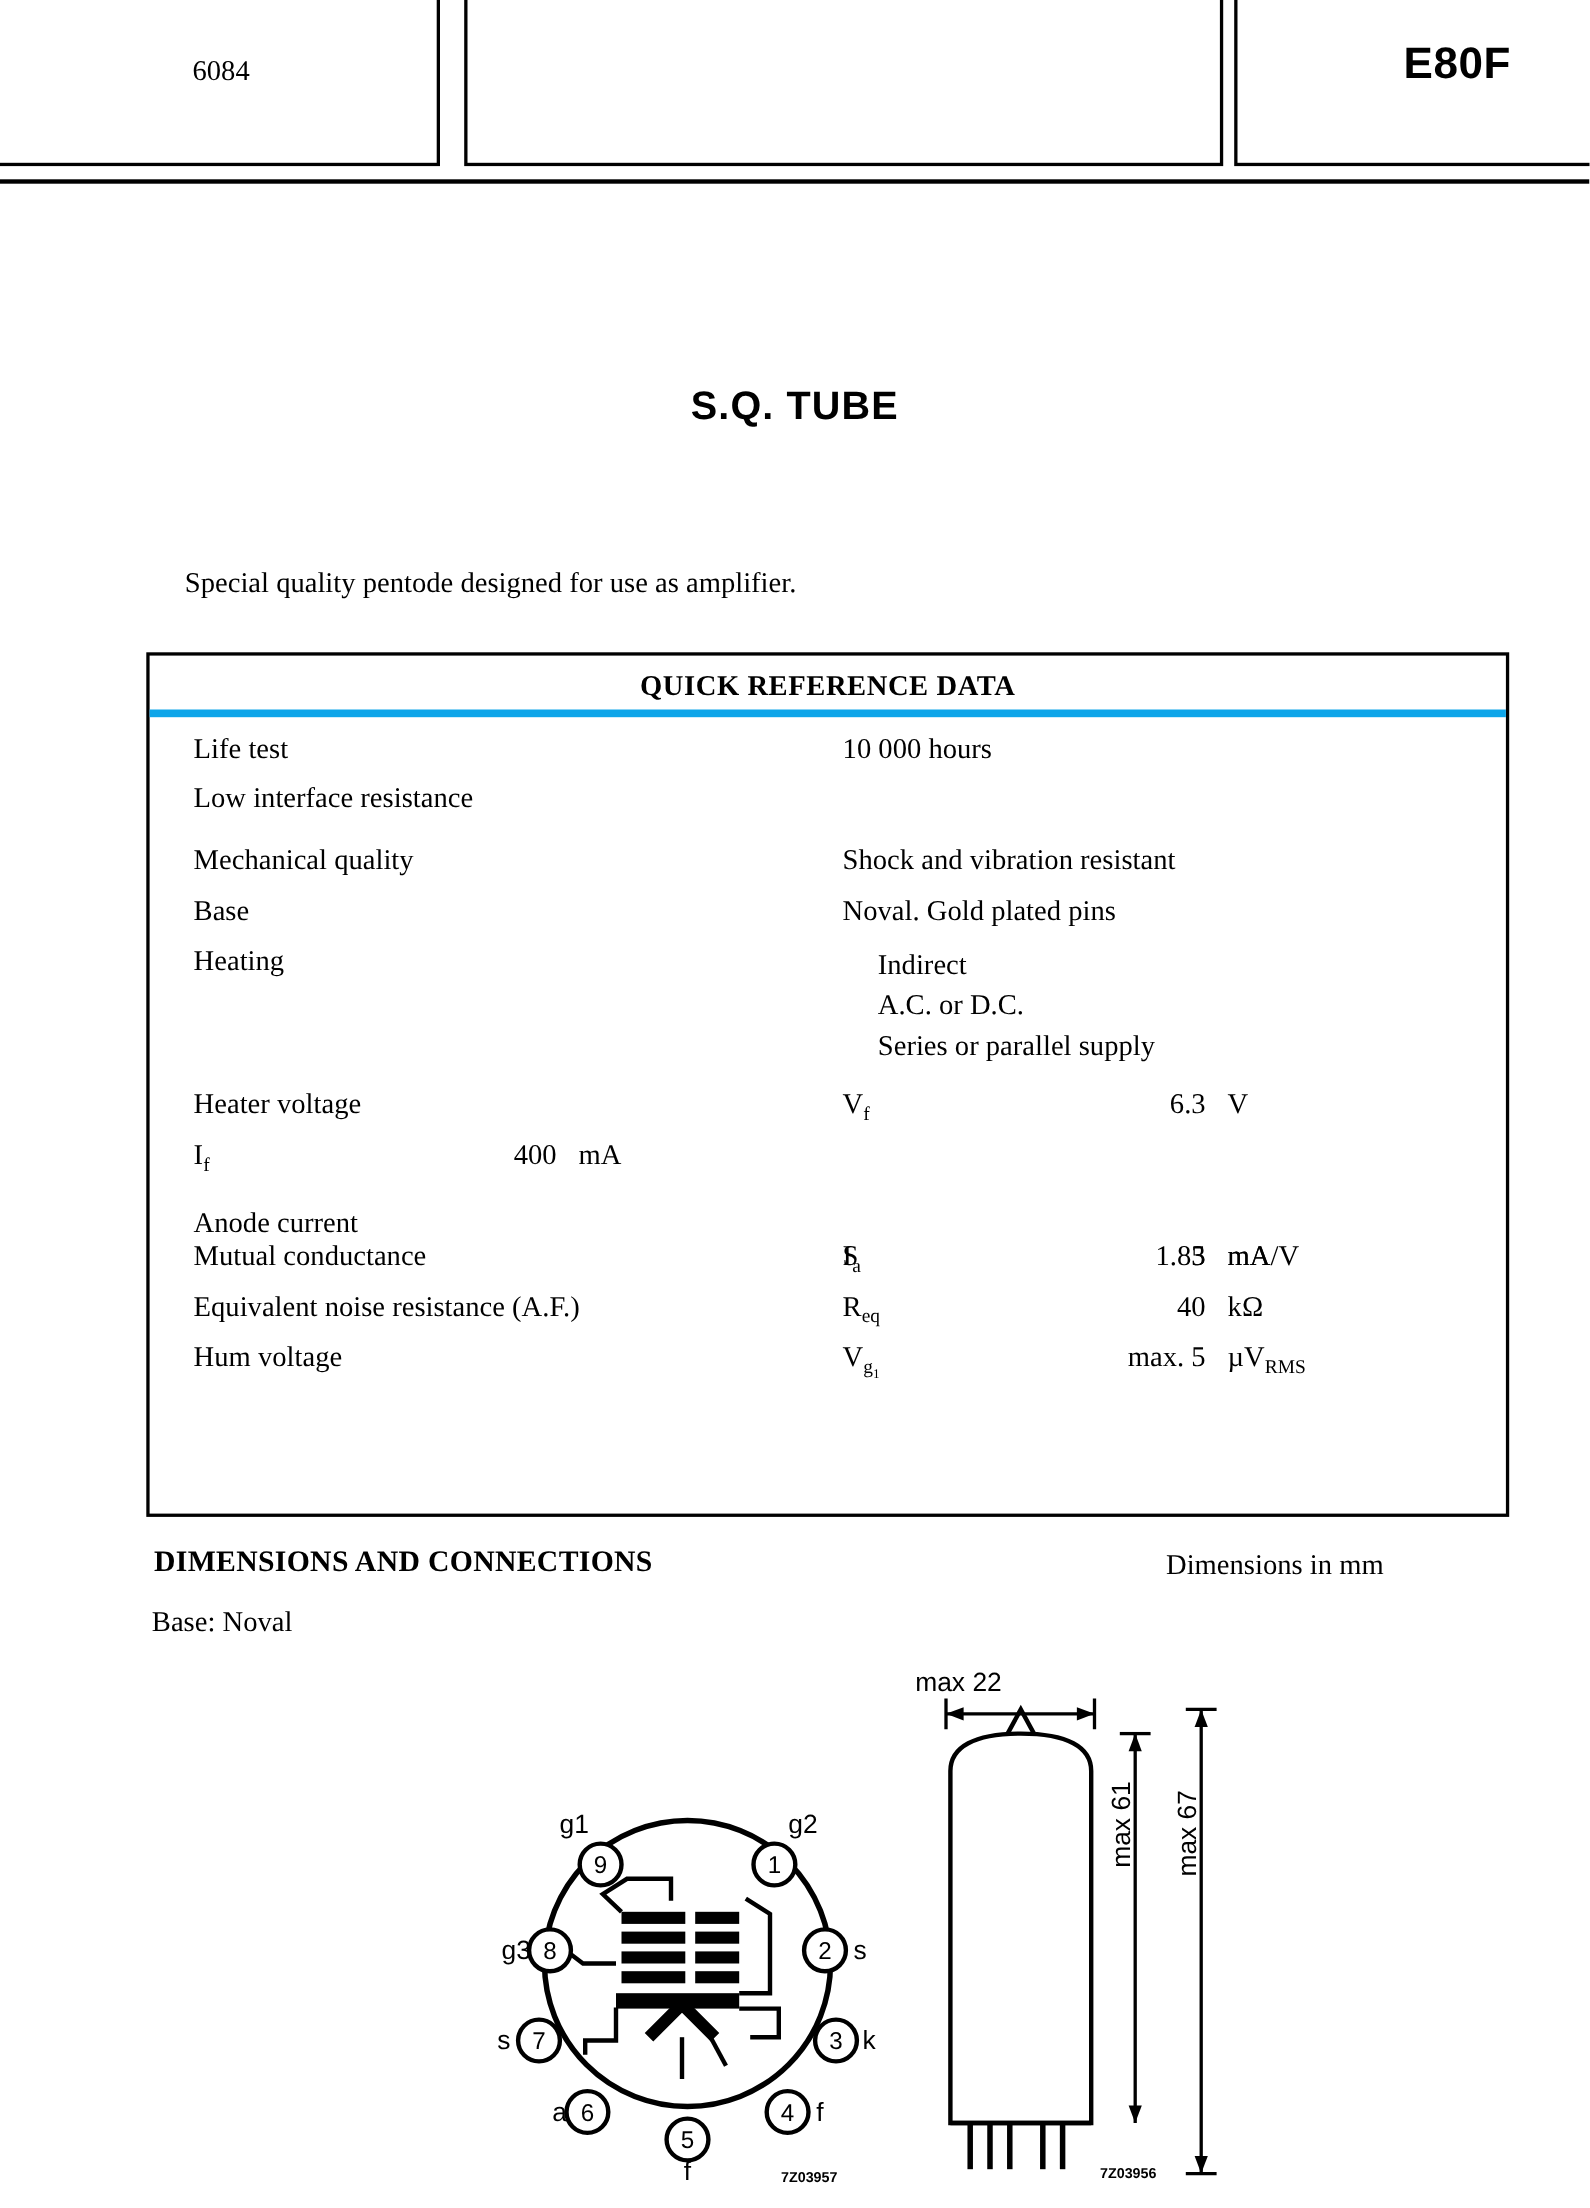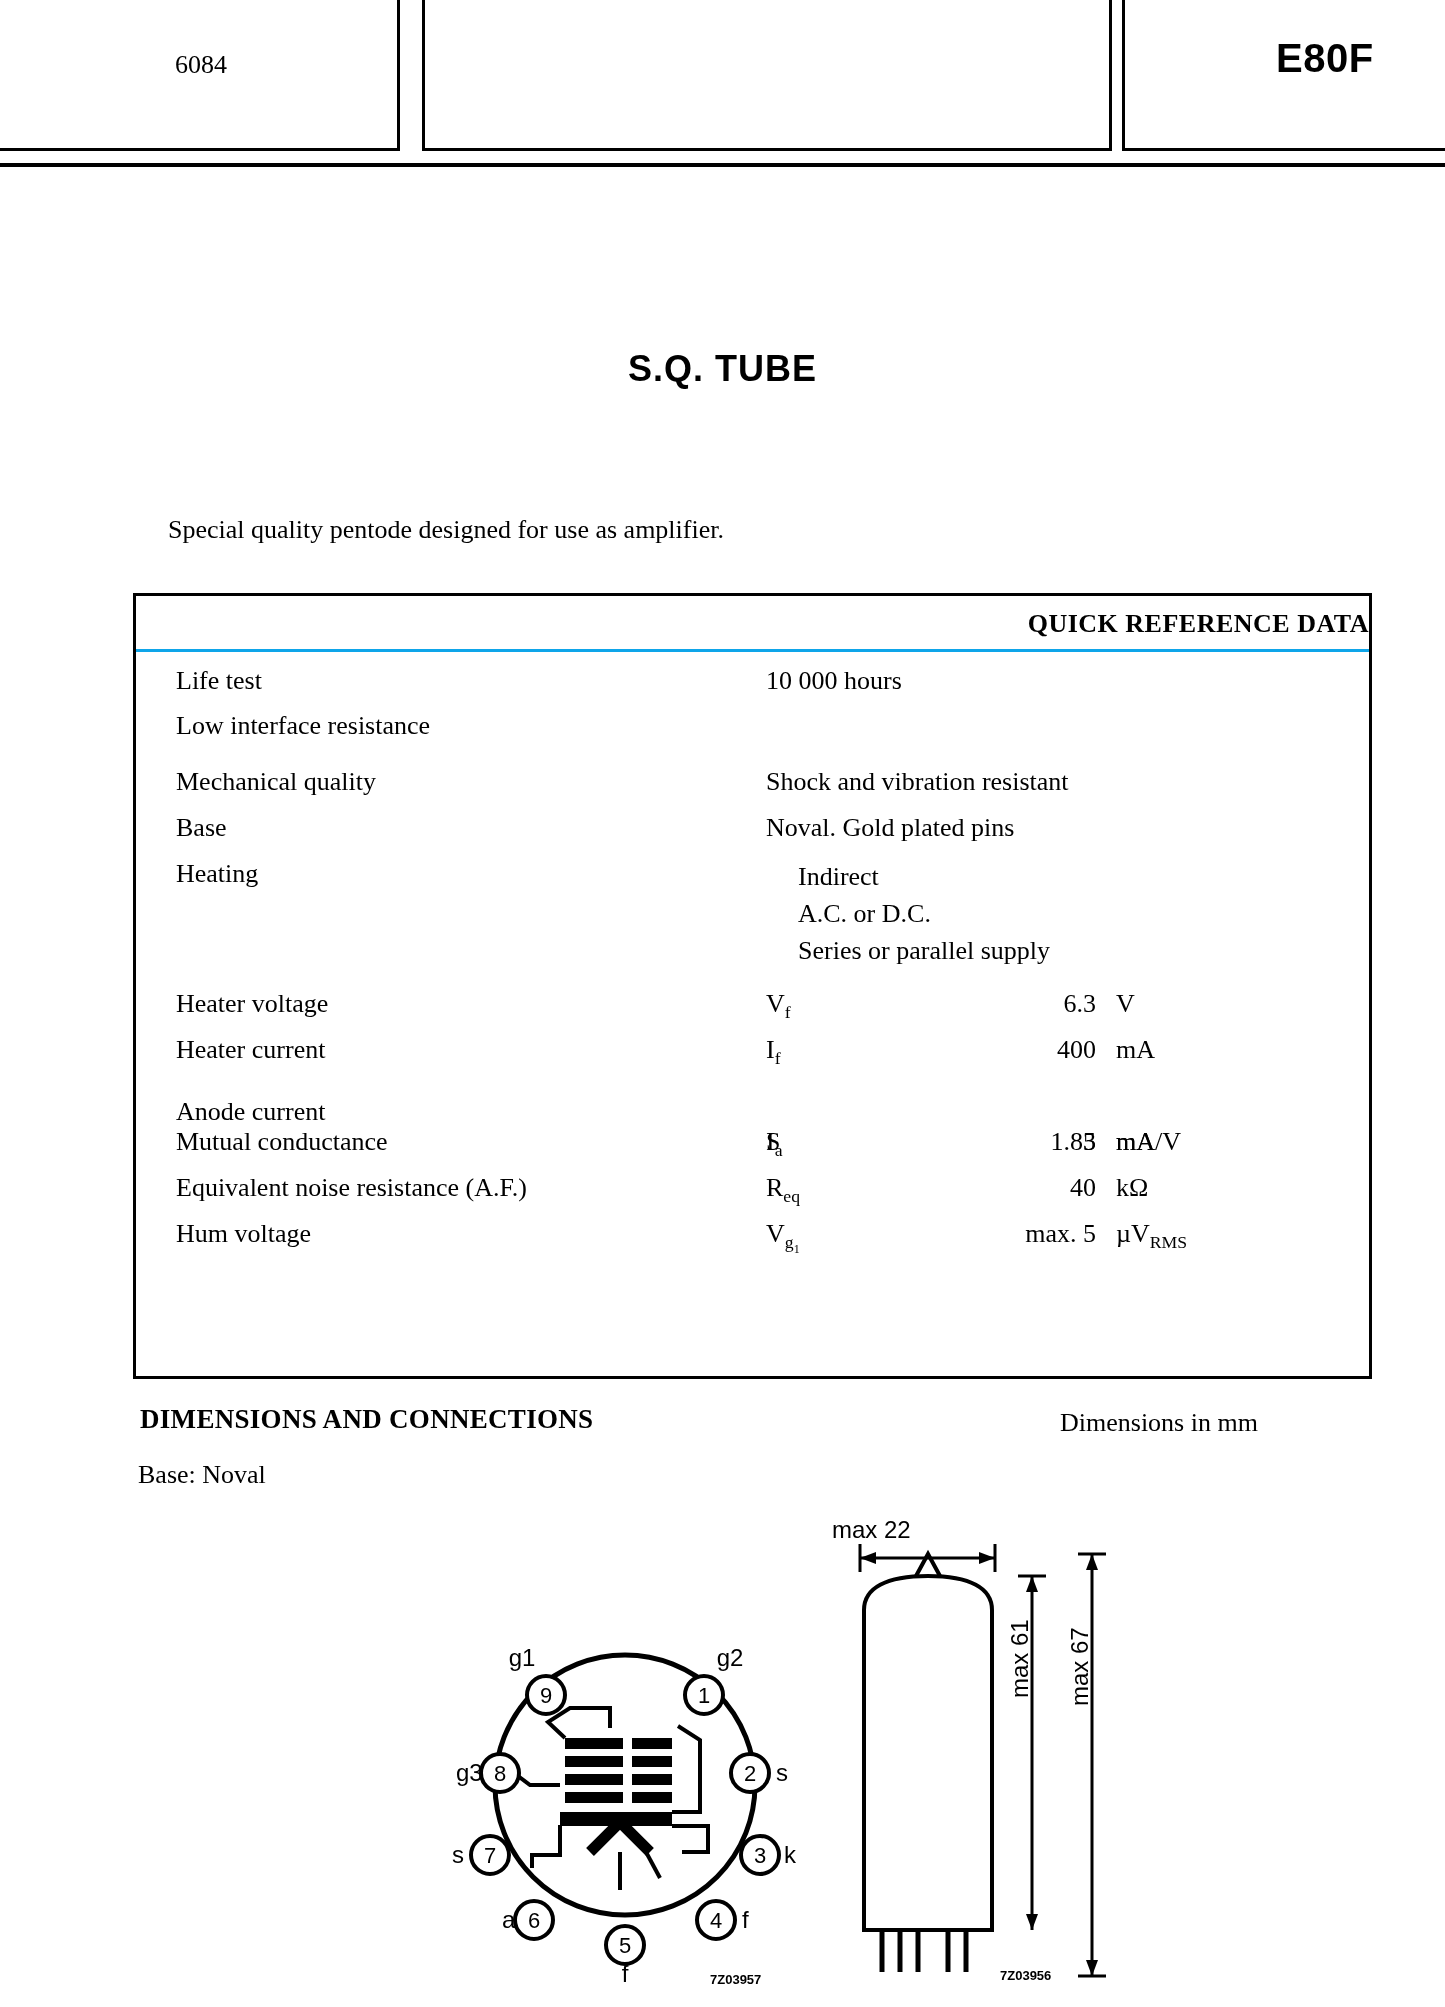--- a/index.html
+++ b/index.html
@@ -55,23 +55,23 @@
   
   .qr-wrap {
     position:absolute; left:133px; top:593px;
     width:1239px; height:786px;
     box-sizing:border-box;
     border:3px solid #000;
   }
   .qr-title {
     position:absolute; left:0; top:0; width:100%;
     height:56px; line-height:56px;
-    text-align:right;
+    text-align:center;
     font-weight:bold; font-size:26px;
-    border-bottom:3px solid #0ea5e9;
+    border-bottom:7px solid #0ea5e9;
     box-sizing:border-box;
     letter-spacing:0.5px;
   }
   .qr-body {
     position:absolute; left:0; top:58px; width:100%;
   }
   .qr-row {
     position:relative;
     display:flex;
     font-size:26px;
@@ -170,21 +170,20 @@
     <div class="qr-row" style="height:46px;">
       <div class="qr-label">Heater voltage</div>
       <div class="qr-val">
         <span class="sym">V<sub>f</sub></span>
         <span class="num">6.3</span>
         <span class="unit">V</span>
       </div>
     </div>
 
     <div class="qr-row" style="height:46px;">
-      <div class="qr-label">Heater current</div>
       <div class="qr-val">
         <span class="sym">I<sub>f</sub></span>
         <span class="num">400</span>
         <span class="unit">mA</span>
       </div>
     </div>
 
     <div class="qr-row" style="height:46px;align-items:flex-end;">
       <div class="qr-label">Anode current</div>
       <div class="qr-val">

